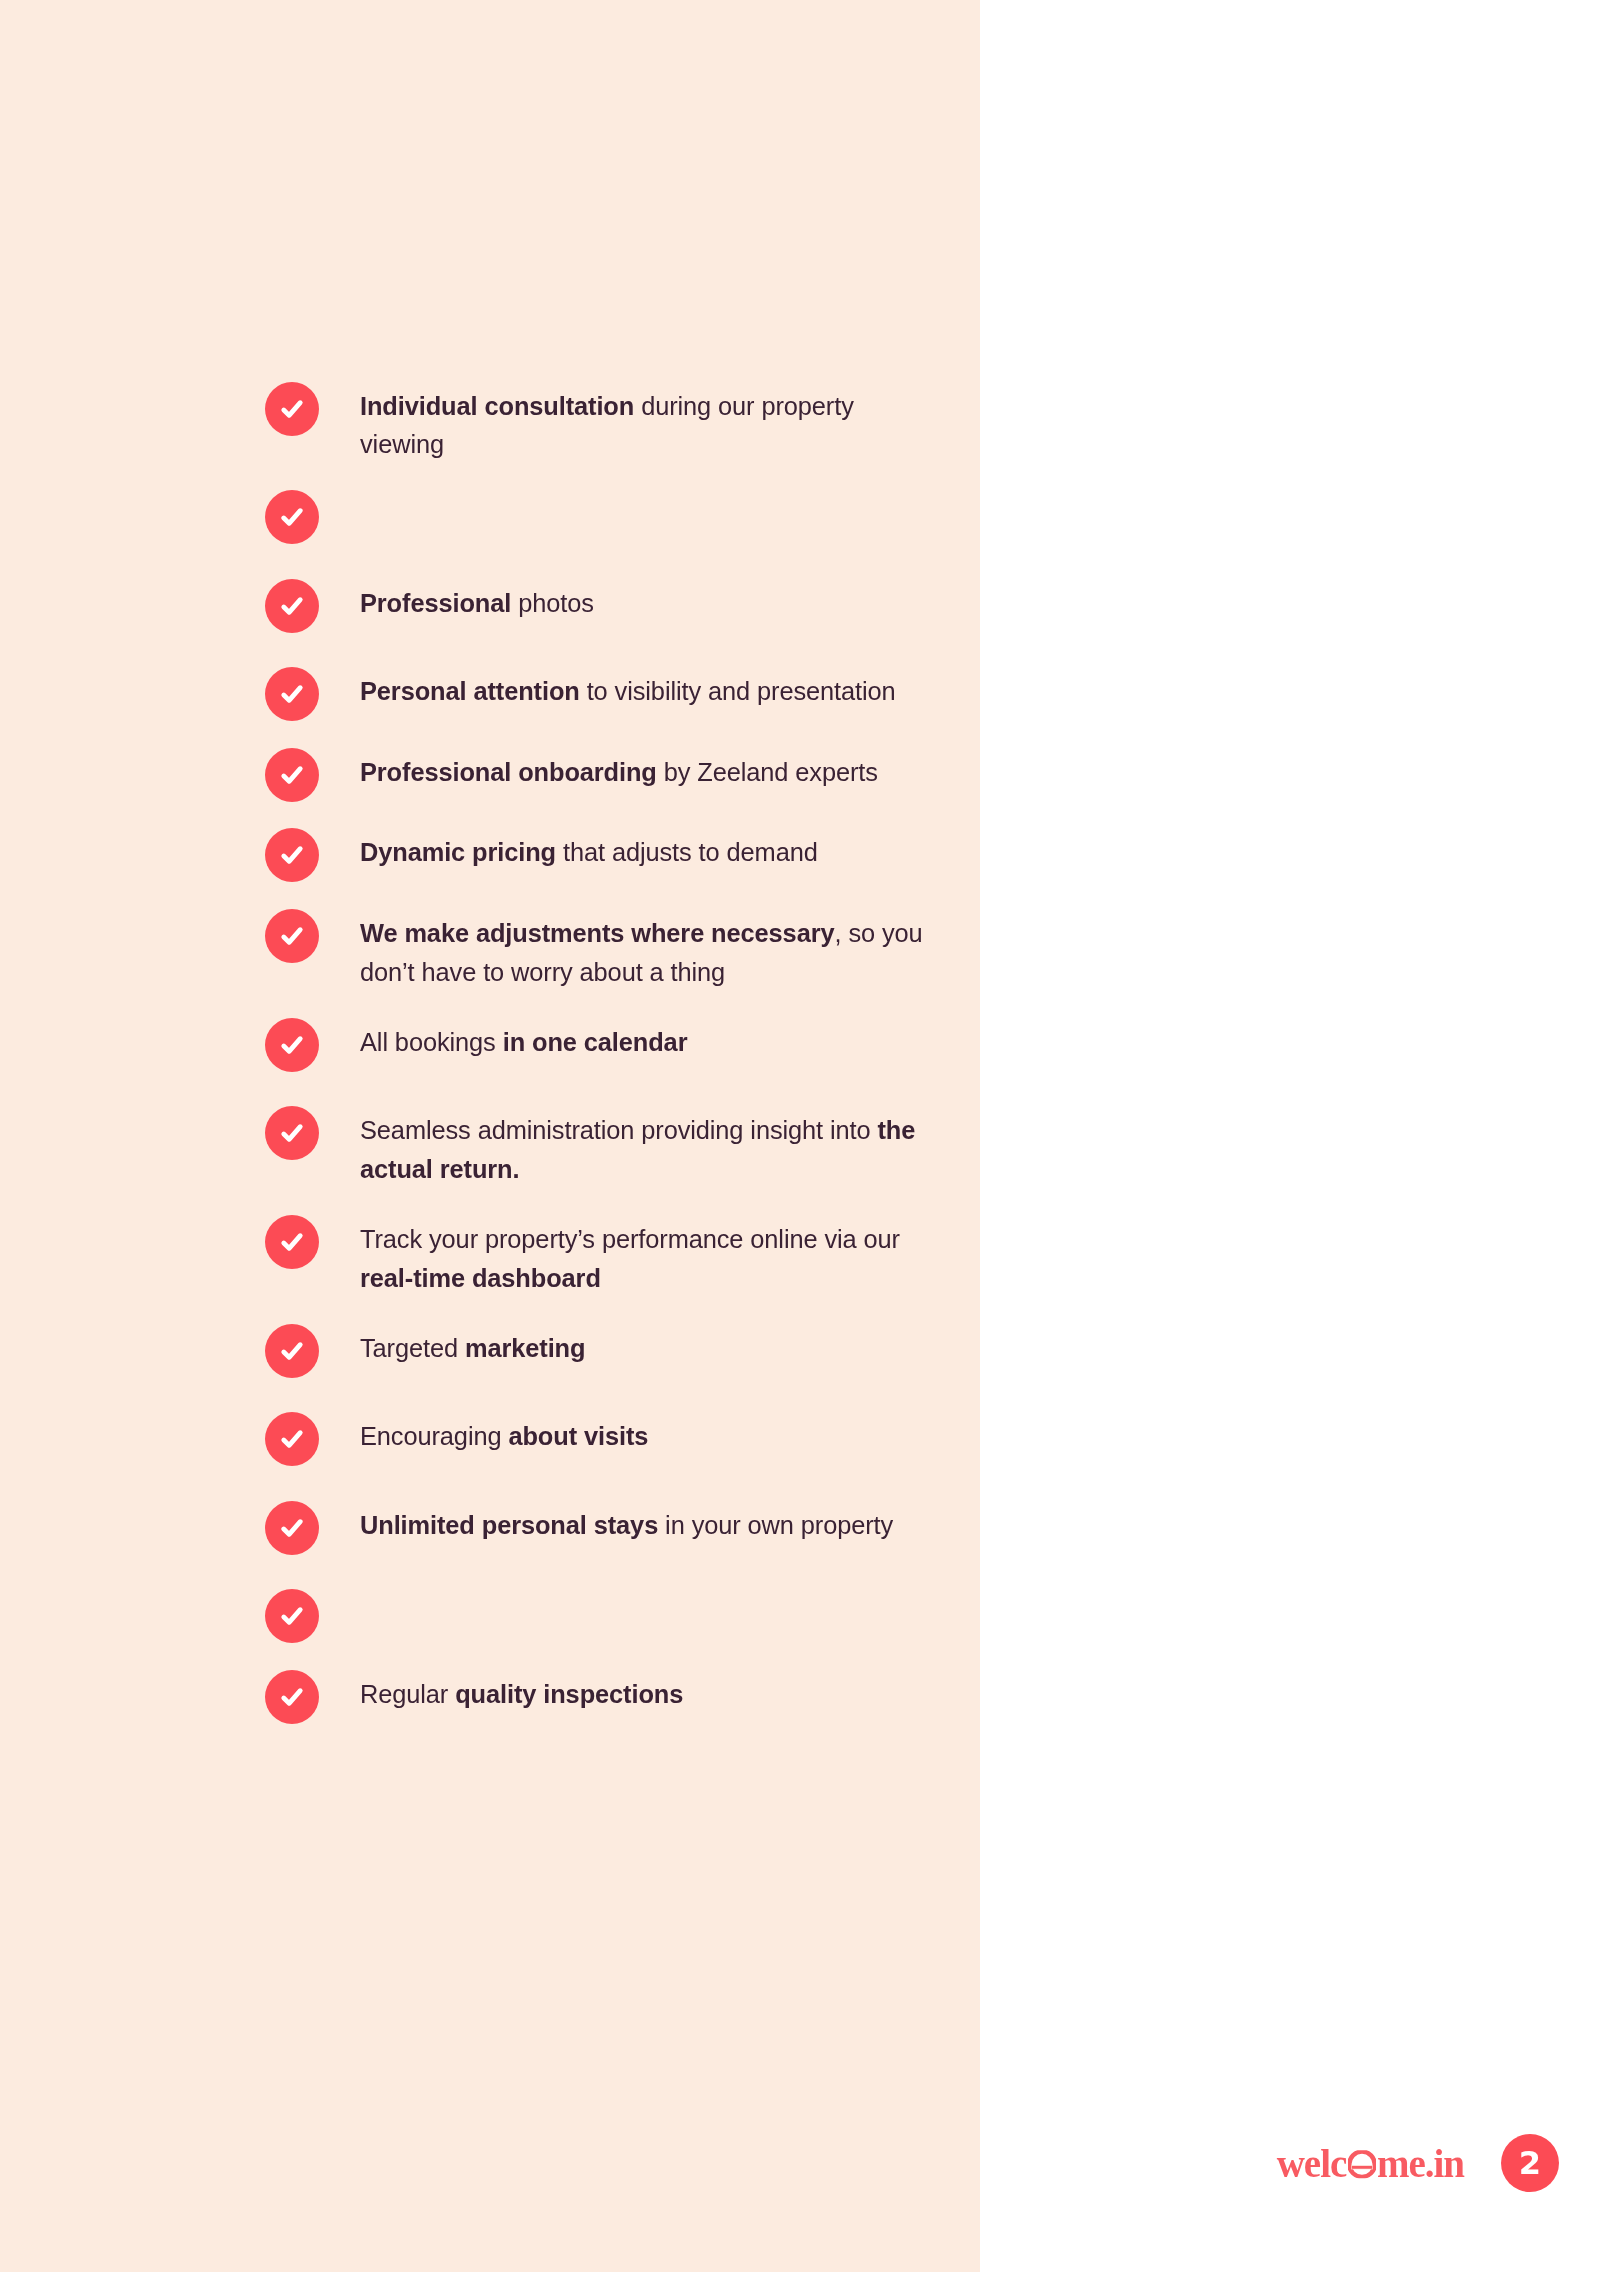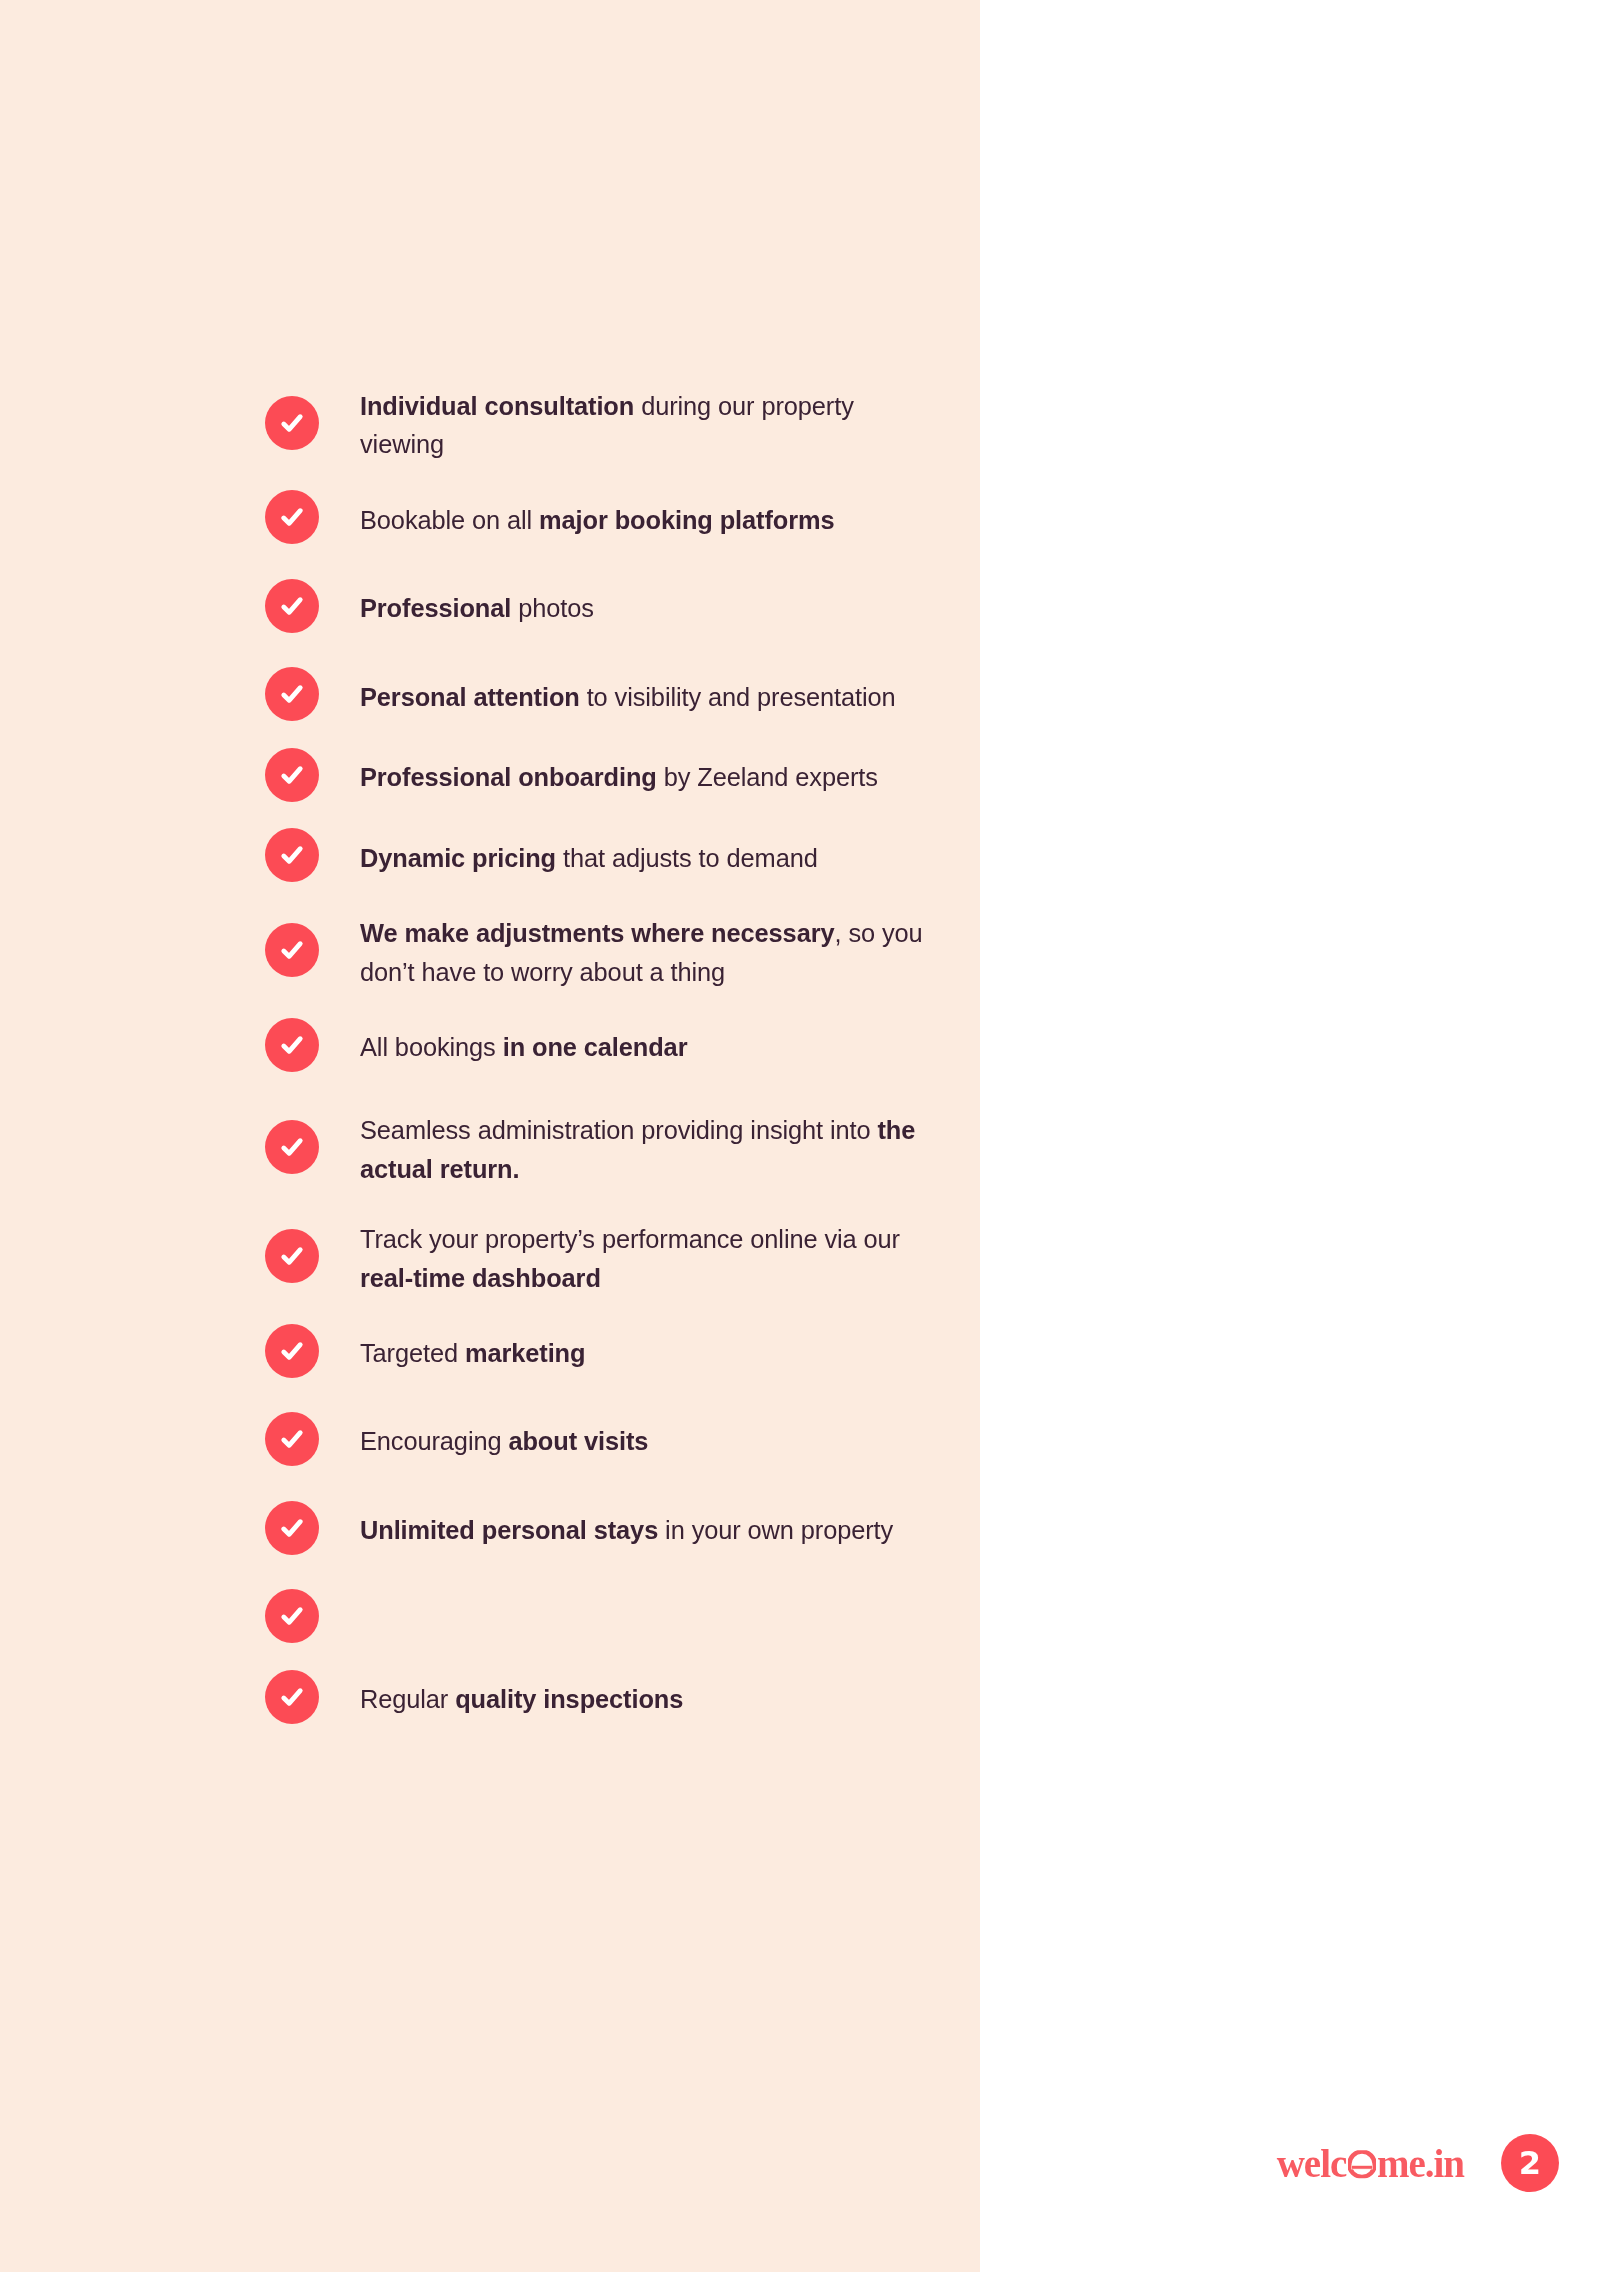--- a/index.html
+++ b/index.html
@@ -30,21 +30,21 @@
   #benefits-list {
     position: absolute;
     left: 265px;
     top: 379px;
     width: 673px;
   }
 
   .benefit-item {
     position: relative;
     display: flex;
-    align-items: center;
+    align-items: flex-start;
     margin-bottom: 32px;
   }
 
   .check-icon {
     flex: 0 0 auto;
     width: 54px;
     height: 54px;
     border-radius: 50%;
     background: #fc4b55;
     position: relative;
@@ -145,21 +145,20 @@
         </svg>
       </span>
       <div class="benefit-text"><b>Individual consultation</b><span> during our property viewing</span></div>
     </div>
     <div class="benefit-item">
       <span class="check-icon">
         <svg viewBox="0 0 52 52" aria-hidden="true">
           <path d="M13 27.5 L21.5 36 L39 16" fill="none" stroke="#ffffff" stroke-width="7.5" stroke-linecap="round" stroke-linejoin="round"></path>
         </svg>
       </span>
-      <div class="benefit-text"><span>Bookable on all </span><b>major booking platforms</b></div>
     </div>
     <div class="benefit-item">
       <span class="check-icon">
         <svg viewBox="0 0 52 52" aria-hidden="true">
           <path d="M13 27.5 L21.5 36 L39 16" fill="none" stroke="#ffffff" stroke-width="7.5" stroke-linecap="round" stroke-linejoin="round"></path>
         </svg>
       </span>
       <div class="benefit-text"><b>Professional</b><span> photos</span></div>
     </div>
     <div class="benefit-item two-line">

